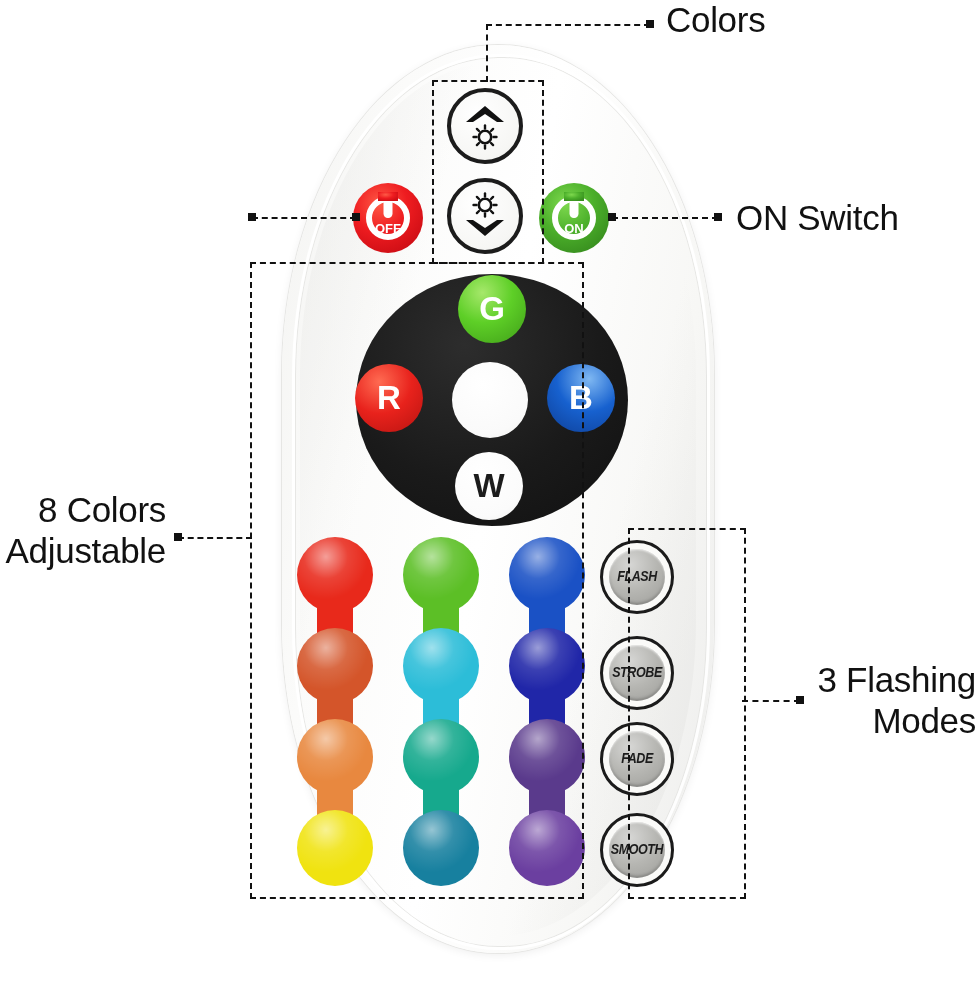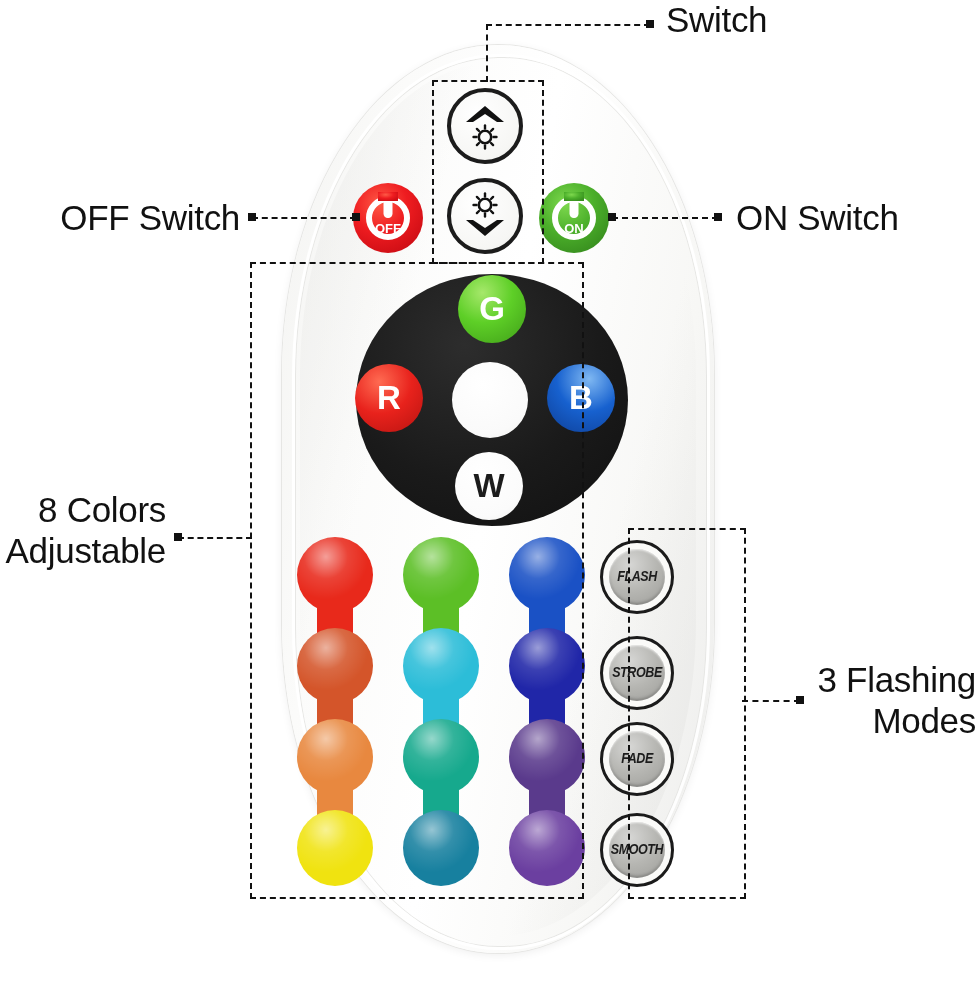--- a/index.html
+++ b/index.html
@@ -327,26 +327,25 @@
   <div class="mode-btn" style="top:813px;">
     <div class="mode-inner">
       <span class="mode-label">SMOOTH</span>
     </div>
   </div>
 
   <div class="ann-box" style="left:432px; top:80px; width:108px; height:180px;"></div>
   <div class="ann-v" style="left:486px; top:24px; height:58px;"></div>
   <div class="ann-h" style="left:486px; top:24px; width:164px;"></div>
   <div class="ann-dot" style="left:646px; top:20px;"></div>
-  <div class="ann-label" style="left:666px; top:0px;">Switch</div>
+  <div class="ann-label" style="left:666px; top:0px;">Colors</div>
 
   <div class="ann-dot" style="left:248px; top:213px;"></div>
   <div class="ann-h" style="left:252px; top:217px; width:104px;"></div>
   <div class="ann-dot" style="left:352px; top:213px;"></div>
-  <div class="ann-label ann-right" style="left:0px; top:198px; width:240px;">OFF Switch</div>
 
   <div class="ann-dot" style="left:608px; top:213px;"></div>
   <div class="ann-h" style="left:612px; top:217px; width:106px;"></div>
   <div class="ann-dot" style="left:714px; top:213px;"></div>
   <div class="ann-label" style="left:736px; top:198px;text-align:right;">ON Switch</div>
 
   <div class="ann-box" style="left:250px; top:262px; width:330px; height:633px;"></div>
   <div class="ann-h" style="left:178px; top:537px; width:74px;"></div>
   <div class="ann-dot" style="left:174px; top:533px;"></div>
   <div class="ann-label ann-right" style="left:0px; top:490px; width:166px;">8 Colors

